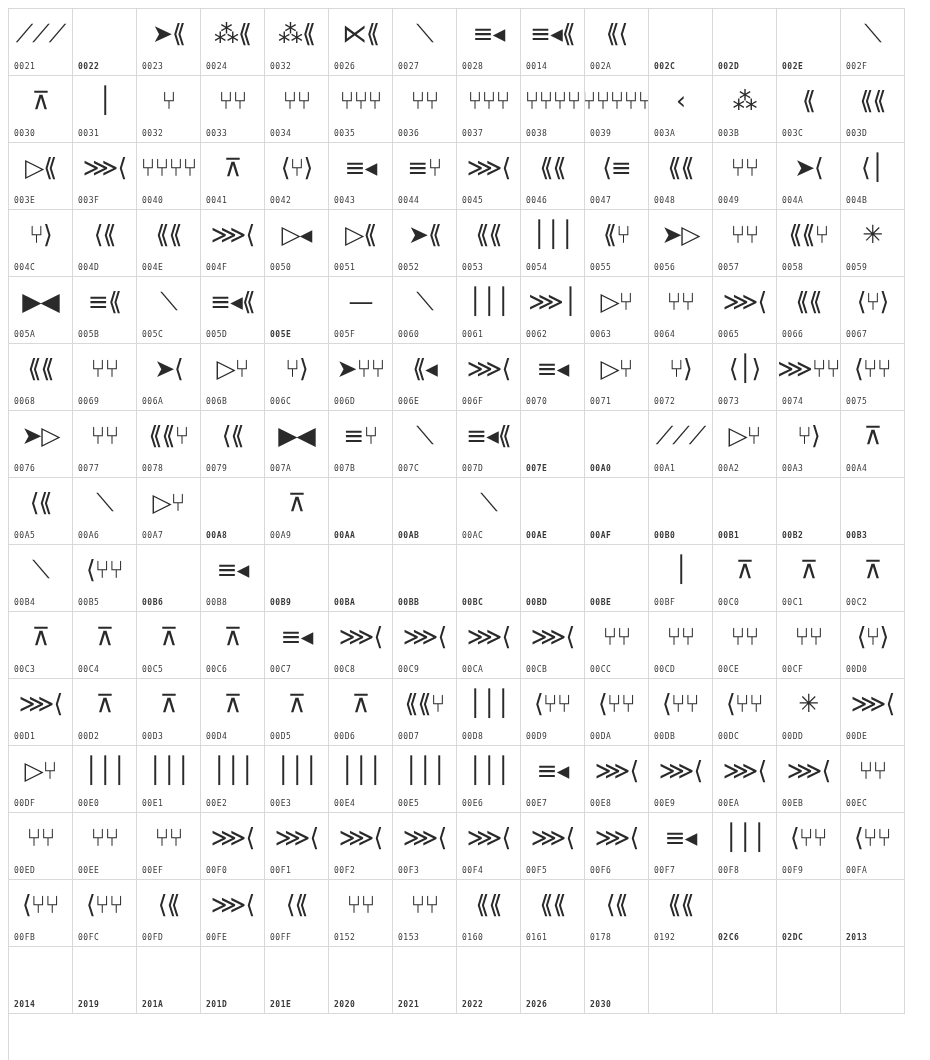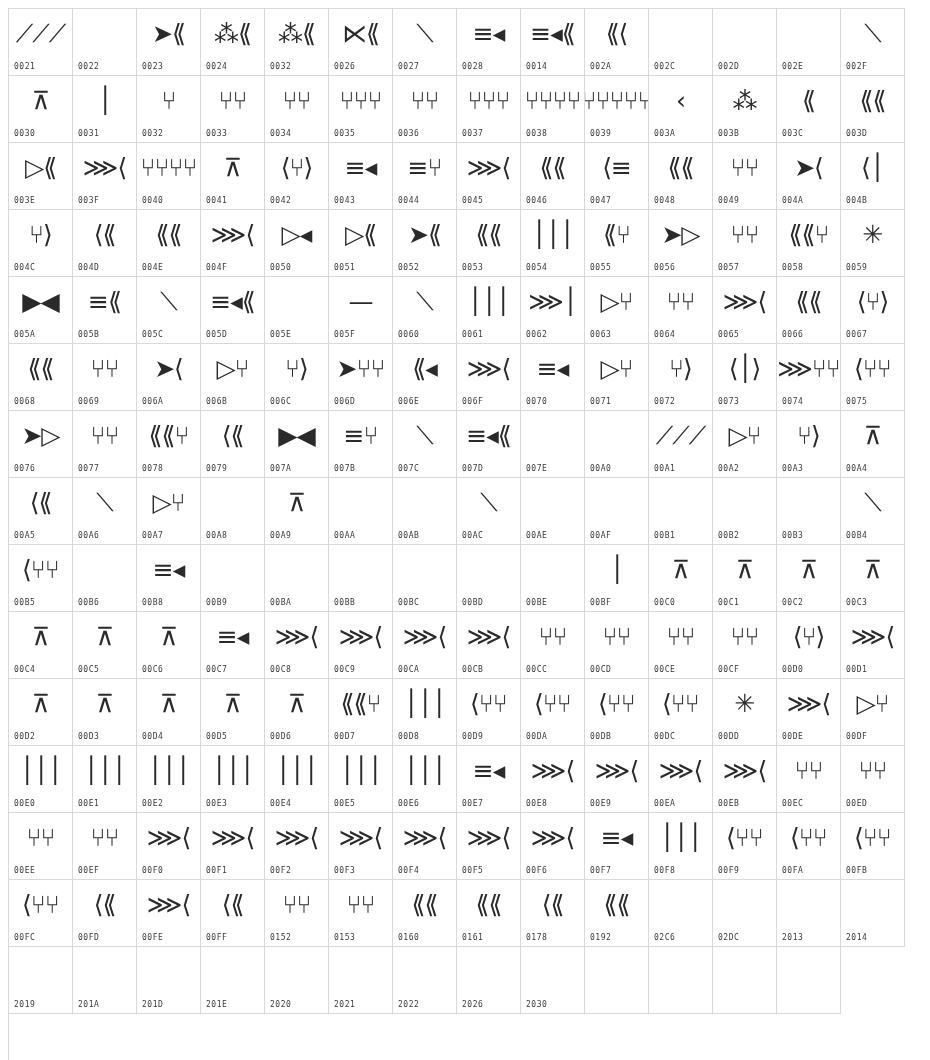--- a/index.html
+++ b/index.html
@@ -26,20 +26,21 @@
   .cell {
     position: relative;
     height: 67px;
     border-right: 1px solid #d9d9d9;
     border-bottom: 1px solid #d9d9d9;
     box-sizing: border-box;
     background: #ffffff;
   }
   .cell.empty-cell {
     background: #ffffff;
+    font-weight: bold;
   }
   .cell.blank {
     border-right: none;
     border-bottom: none;
     background: transparent;
   }
   .glyph {
     position: absolute;
     left: 0;
     right: 0;
@@ -497,20 +498,24 @@
     <div class="cell empty-cell">
       <div class="glyph"></div>
       <div class="code">00AE</div>
     </div>
     <div class="cell empty-cell">
       <div class="glyph"></div>
       <div class="code">00AF</div>
     </div>
     <div class="cell empty-cell">
       <div class="glyph"></div>
+      <div class="code">00B0</div>
+    </div>
+    <div class="cell empty-cell">
+      <div class="glyph"></div>
       <div class="code">00B1</div>
     </div>
     <div class="cell empty-cell">
       <div class="glyph"></div>
       <div class="code">00B2</div>
     </div>
     <div class="cell empty-cell">
       <div class="glyph"></div>
       <div class="code">00B3</div>
     </div>

